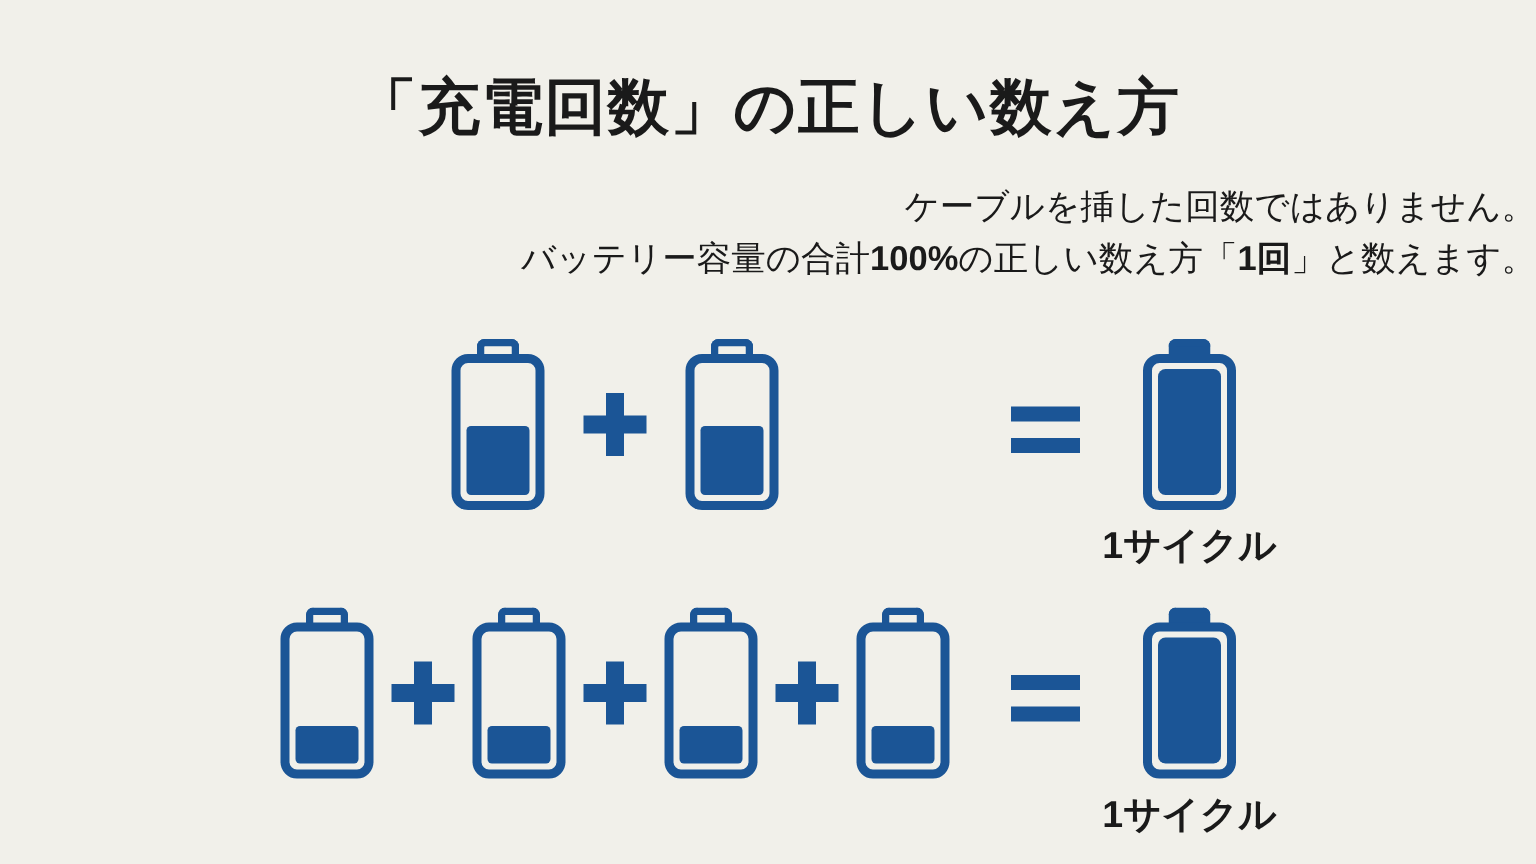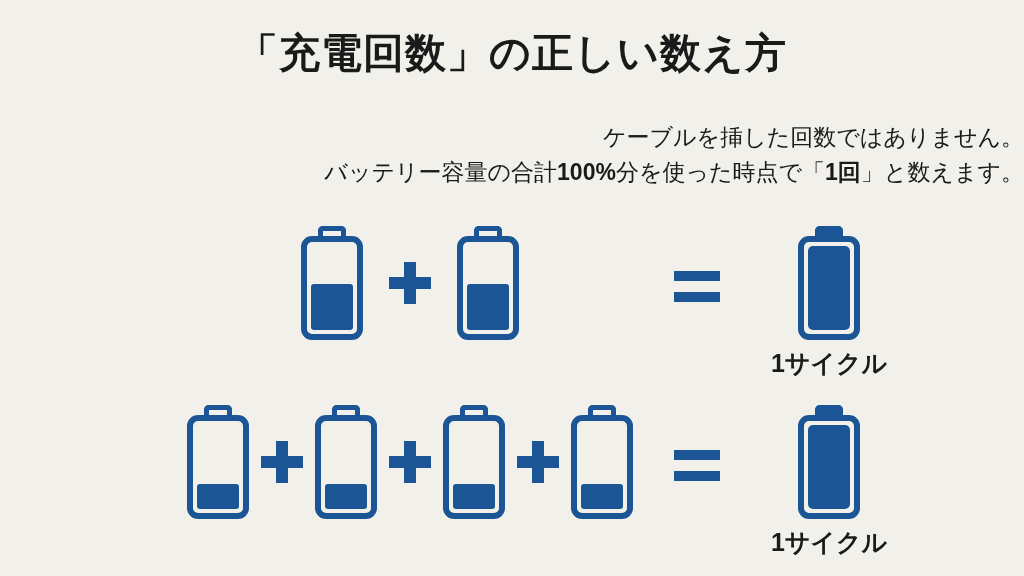--- a/index.html
+++ b/index.html
@@ -12,21 +12,21 @@
     position: relative;
     width: 1024px;
     height: 576px;
     background: var(--bg);
     color: var(--text);
     font-family: "Liberation Sans", sans-serif;
     overflow: hidden;
   }
   .title {
     position: absolute;
-    top: 26px; left: 0;
+    top: 44px; left: 0;
     width: 100%;
     margin: 0;
     text-align: center;
     font-size: 41px;
     font-weight: 900;
     letter-spacing: 1px;
   }
   .sub {
     position: absolute;
     left: 0; width: 100%;
@@ -93,40 +93,40 @@
     width: 12px; height: 100%; margin-left: -6px;
     background: var(--blue);
   }
 
   .equals { position: absolute; left: 674px; top: 45px; width: 46px; }
   .equals .eq-bar { height: 10px; background: var(--blue); }
   .equals .eq-bar:first-child { margin-bottom: 11px; }
 
   .result-col {
     position: absolute;
-    left: 768px; top: 0;
+    left: 732px; top: 0;
     width: 122px;
     display: flex;
     flex-direction: column;
     align-items: center;
   }
   .cycle-label {
     margin-top: 7px;
     font-size: 25px;
     font-weight: 800;
     white-space: nowrap;
   }
 </style>
 </head>
 <body>
 
 <div class="slide">
   <h1 class="title">「充電回数」の正しい数え方</h1>
   <p class="sub sub-line1">ケーブルを挿した回数ではありません。</p>
-  <p class="sub sub-line2"><span class="seg-regular">バッテリー容量の合計</span><span class="seg-bold">100%</span><span class="seg-regular">分を使った時点で「</span><span class="seg-bold">1回</span><span class="seg-regular">」と数えます。</span></p>
+  <p class="sub sub-line2"><span class="seg-regular">バッテリー容量の合計</span><span class="seg-bold">100%</span><span class="seg-regular">の正しい数え方「</span><span class="seg-bold">1回</span><span class="seg-regular">」と数えます。</span></p>
   <div id="equation-rows">
       <div class="equation-row row-0">
         <div class="operands-zone">
           <div class="battery">
             <div class="bat-cap"></div>
             <div class="bat-body">
               <div class="bat-fill" style="height: 50%;"></div>
             </div>
           </div>
           <div class="plus">

